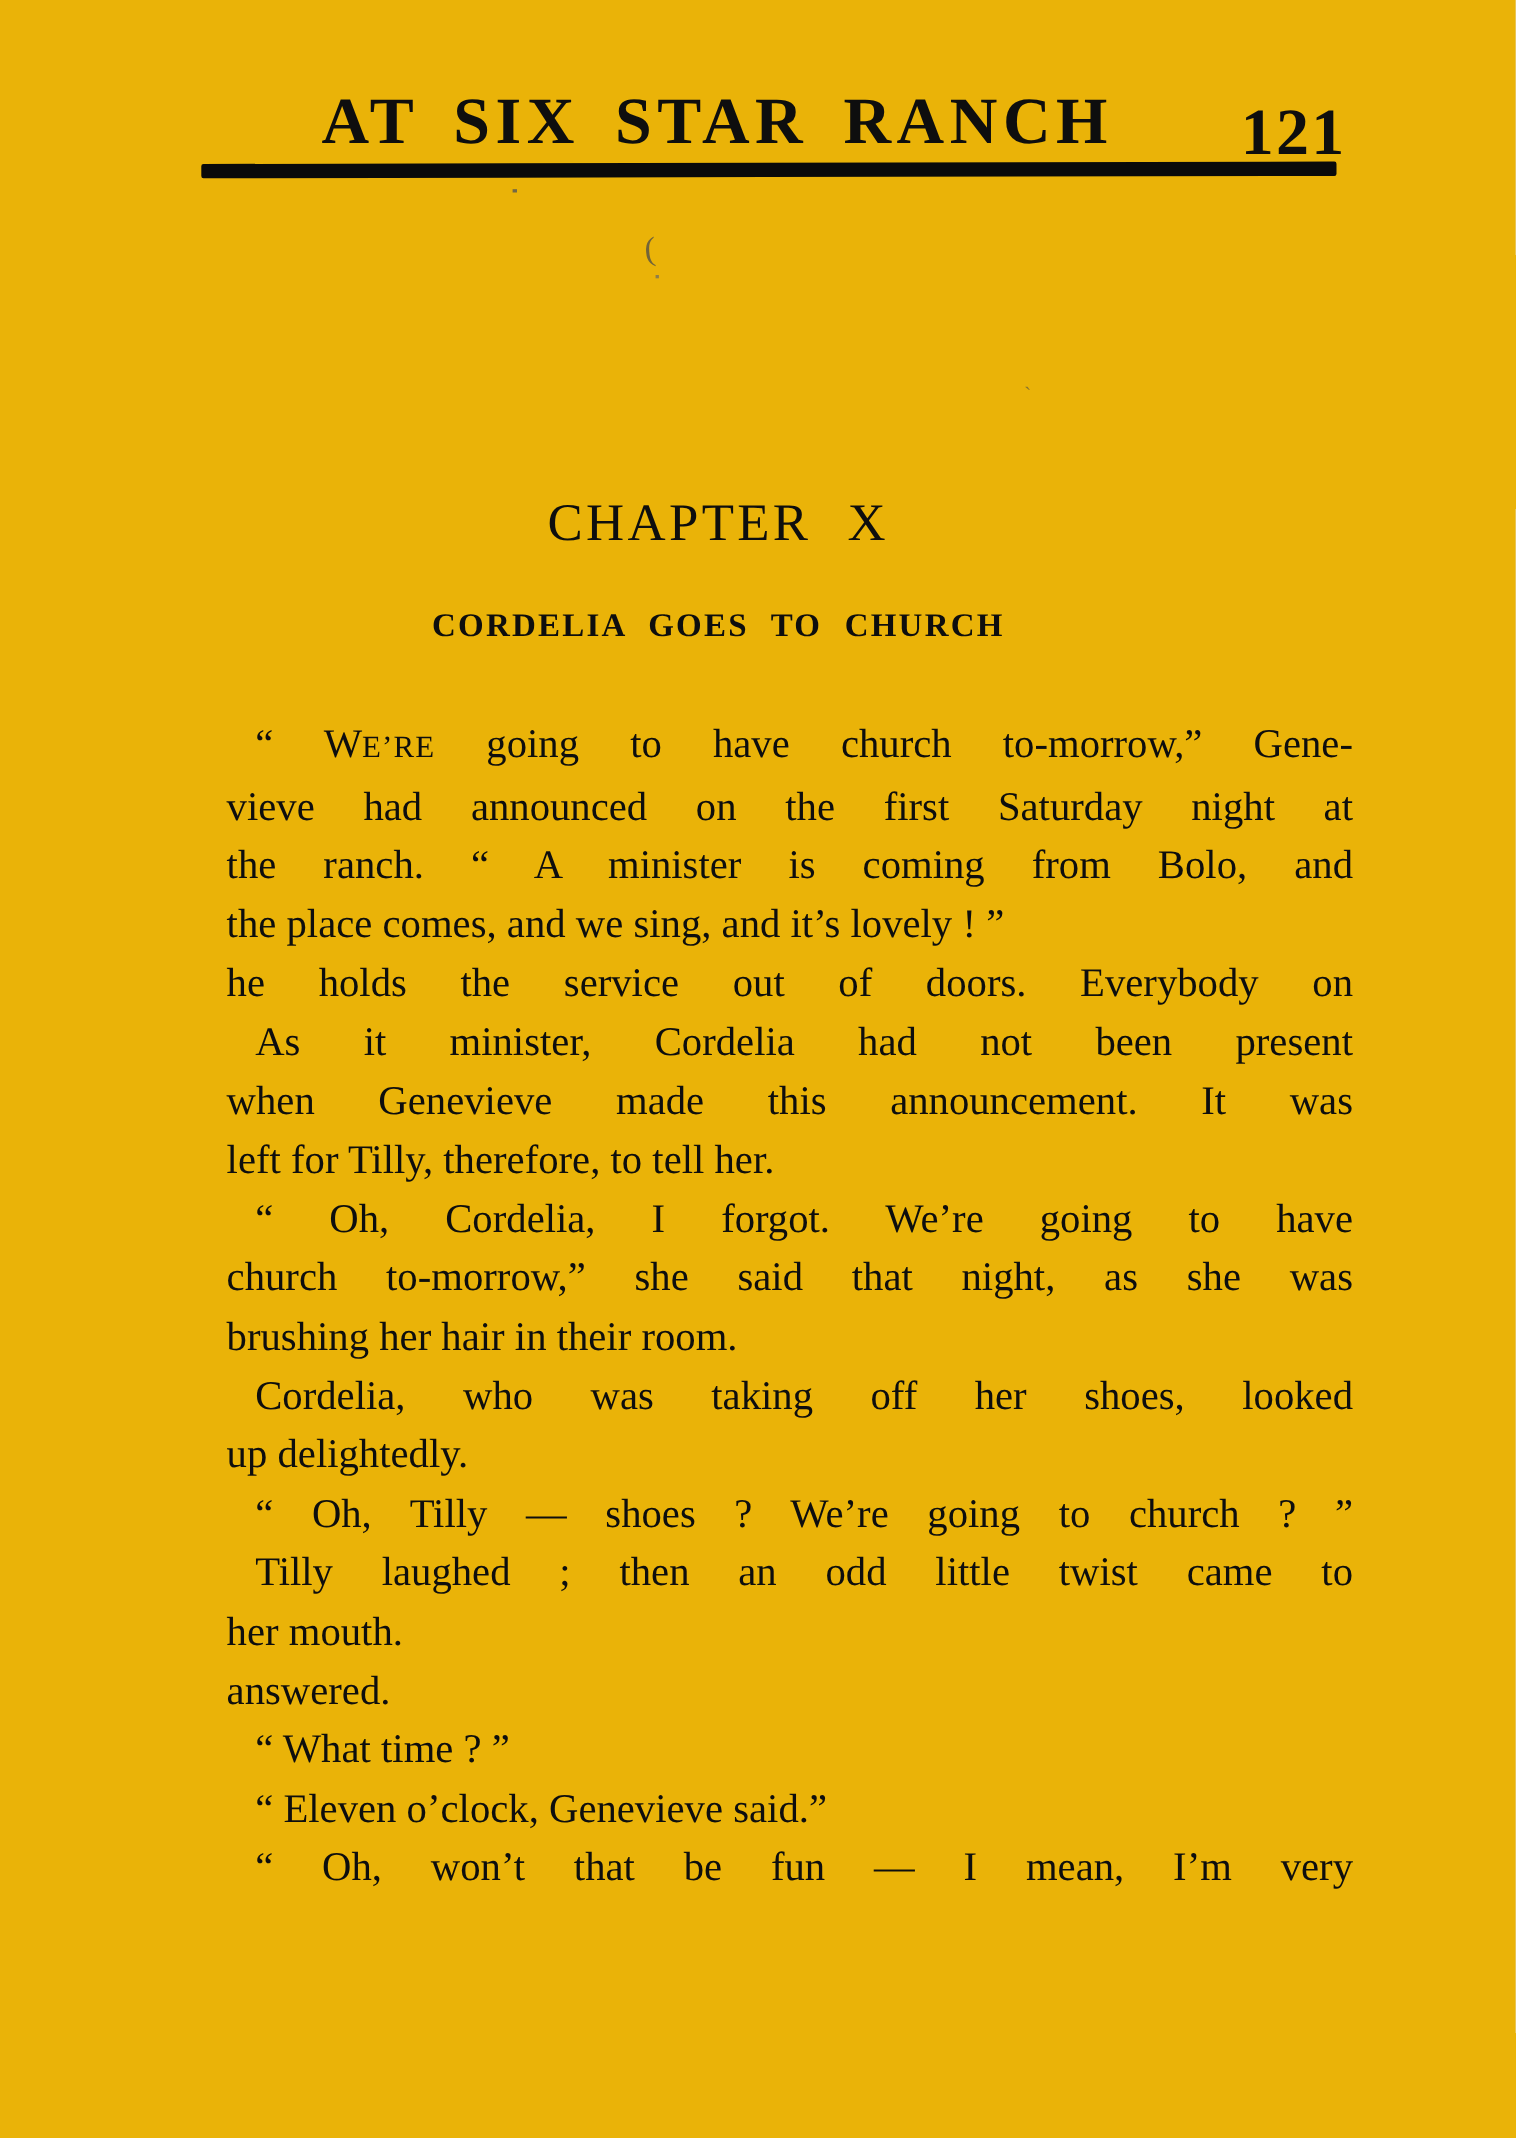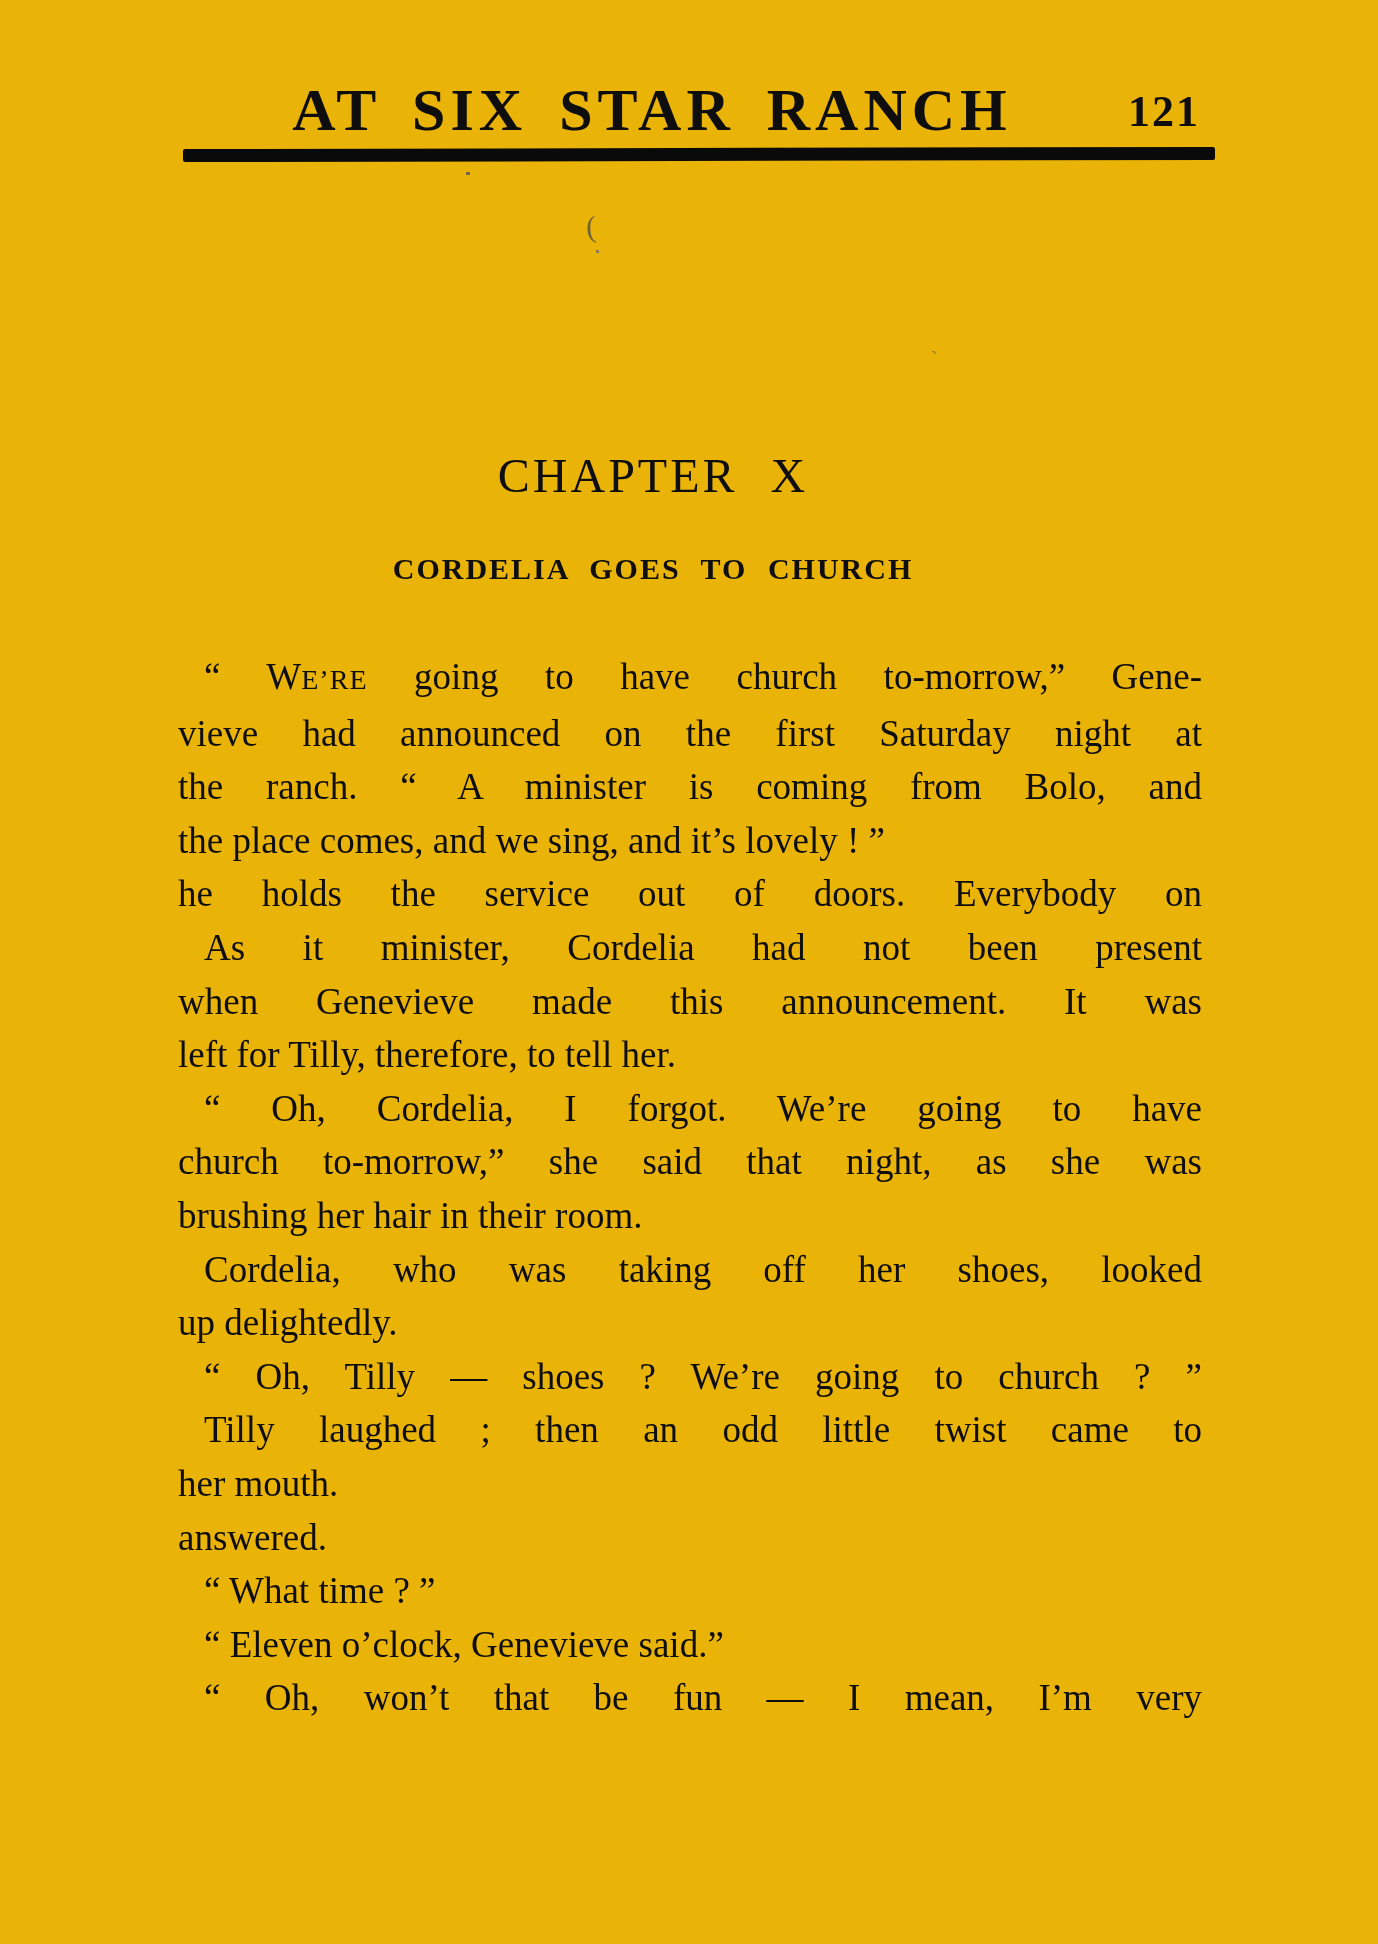--- a/index.html
+++ b/index.html
@@ -27,21 +27,21 @@
     font-size: 60px;
     font-weight: bold;
     letter-spacing: 5px;
     word-spacing: 12px;
     white-space: nowrap;
   }
   .running-head-page-number {
     position: absolute;
     left: 1128px;
     top: 86px;
-    font-size: 44px;
+    font-size: 60px;
     font-weight: bold;
     letter-spacing: 2px;
   }
   .head-rule {
     position: absolute;
     left: 183px;
     top: 148px;
     width: 1032px;
     height: 13px;
     background: #0a0a0a;
@@ -69,21 +69,21 @@
     font-size: 30px;
     font-weight: bold;
     letter-spacing: 2px;
     word-spacing: 11px;
     white-space: nowrap;
   }
 
   
   .body-text {
     position: absolute;
-    left: 178px;
+    left: 206px;
     top: 650px;
     width: 1024px;
     font-size: 37px;
     line-height: 53.6px;
   }
   .line {
     min-height: 53.6px;
   }
   .line.justify {
     text-align: justify;

